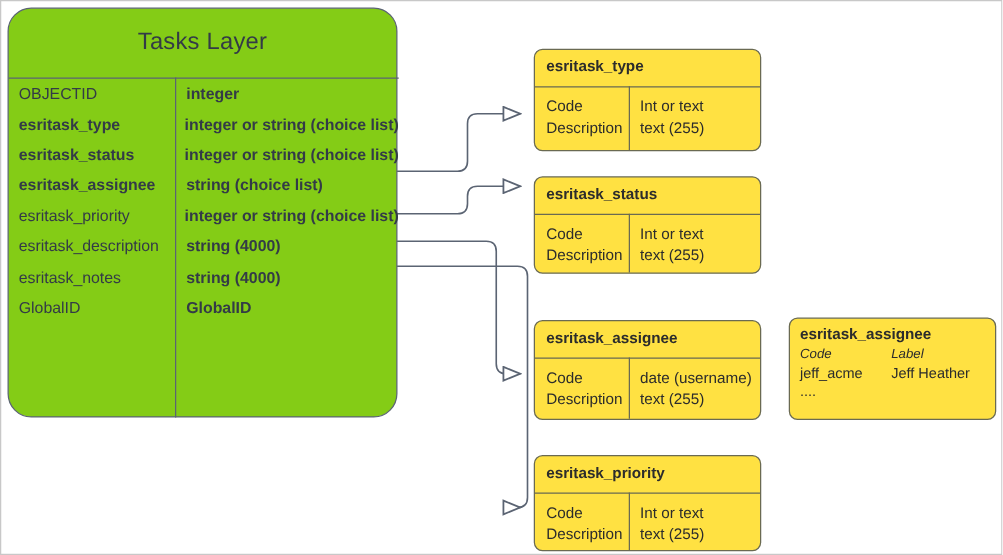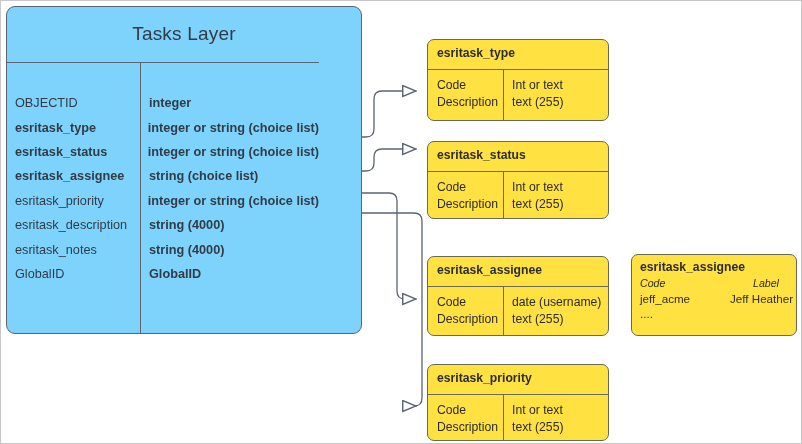--- a/index.html
+++ b/index.html
@@ -26,25 +26,25 @@
     width: 802px;
     height: 444px;
     pointer-events: none;
   }
 
   
   .entity {
     position: absolute;
     left: 5px;
     top: 5px;
-    width: 356px;
+    width: 312px;
     height: 328px;
     border: 1.4px solid #5b6473;
-    border-radius: 9px;
-    background: #7dd3fc;
+    border-radius: 19px;
+    background: #84cc16;
     box-sizing: border-box;
   }
   .entity-title {
     height: 54px;
     line-height: 54px;
     text-align: center;
     font-size: 19px;
     color: #333b47;
     letter-spacing: .2px;
   }
@@ -68,21 +68,21 @@
     position: absolute;
     left: 0;
     top: 56px;
     width: 312px;
   }
   .erow {
     display: flex;
     height: 24.4px;
     align-items: center;
   }
-  .erow:first-child { margin-top: 28px; }
+  .erow:first-child { }
   .ecell-name {
     width: 133px;
     padding-left: 8px;
     box-sizing: border-box;
     font-size: 12.7px;
     white-space: nowrap;
   }
   .ecell-type {
     flex: 1;
     padding-left: 9px;
@@ -160,21 +160,21 @@
   .cvd-grid {
     position: absolute;
     left: 8px;
     top: 21px;
     width: 152px;
     font-size: 11.6px;
     line-height: 15px;
   }
   .cvd-row { display: flex; }
   .cvd-c1 { width: 73px; white-space: nowrap; }
-  .cvd-c2 { white-space: nowrap; margin-left: 40px; }
+  .cvd-c2 { white-space: nowrap; }
   .cvd-head { font-style: italic; font-size: 10.6px; }
   .cvd-caption {
     position: absolute;
     left: 630px;
     top: 339px;
     width: 166px;
     text-align: center;
     font-size: 11.4px;
     font-style: italic;
     color: #3b4350;

